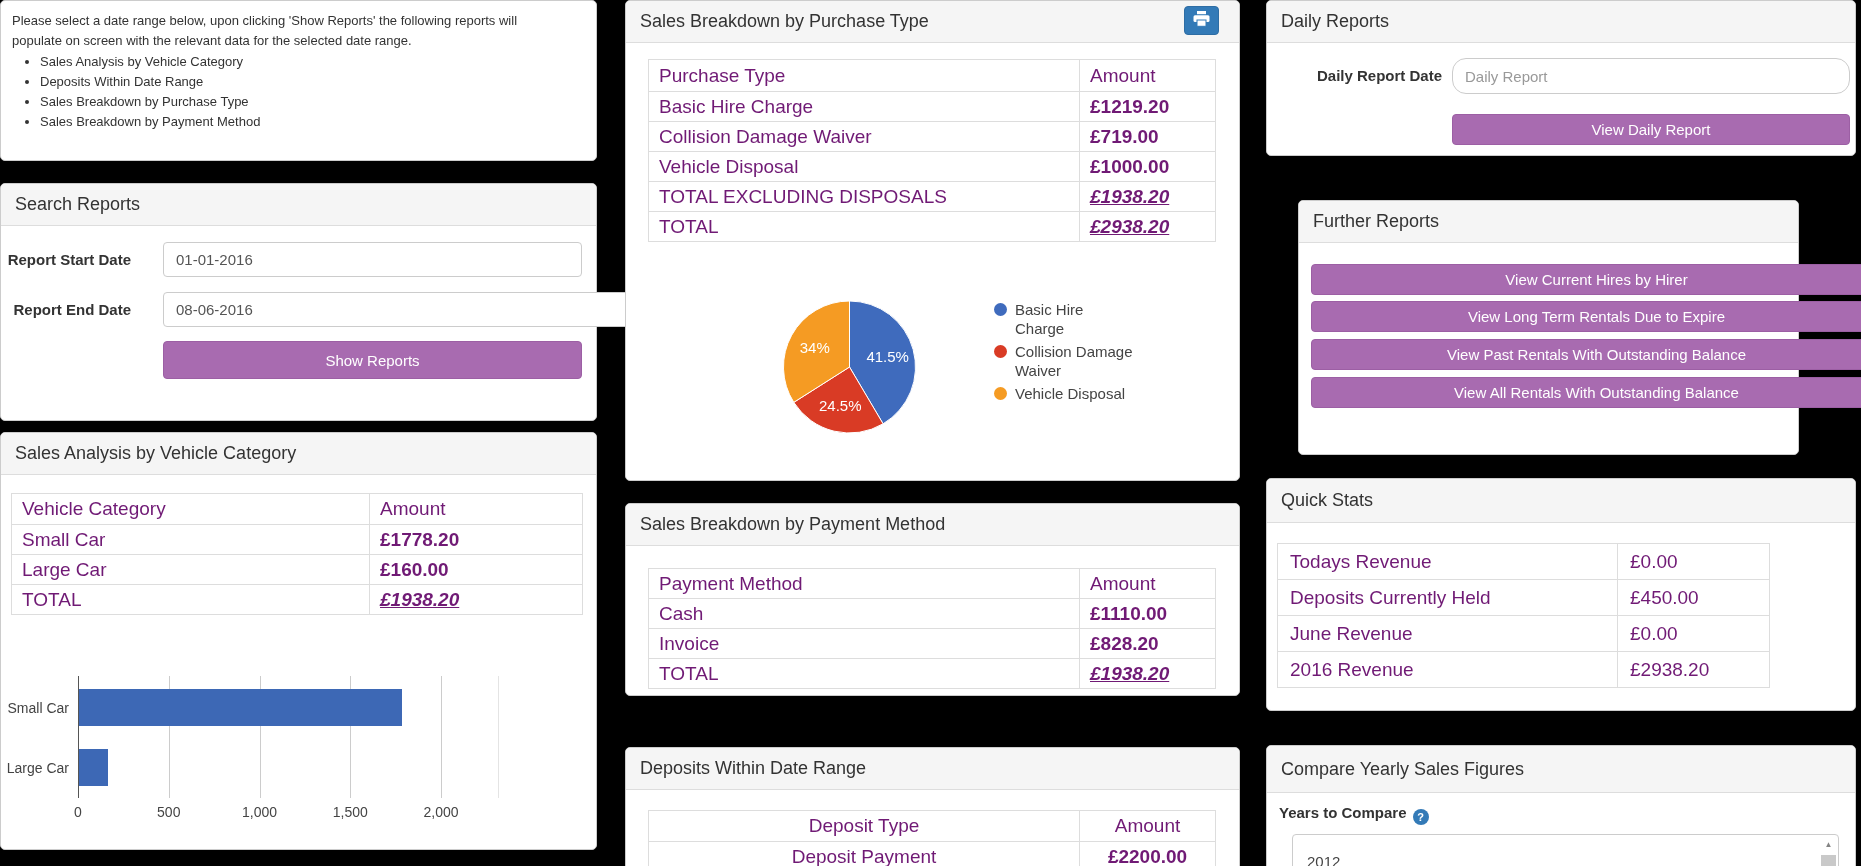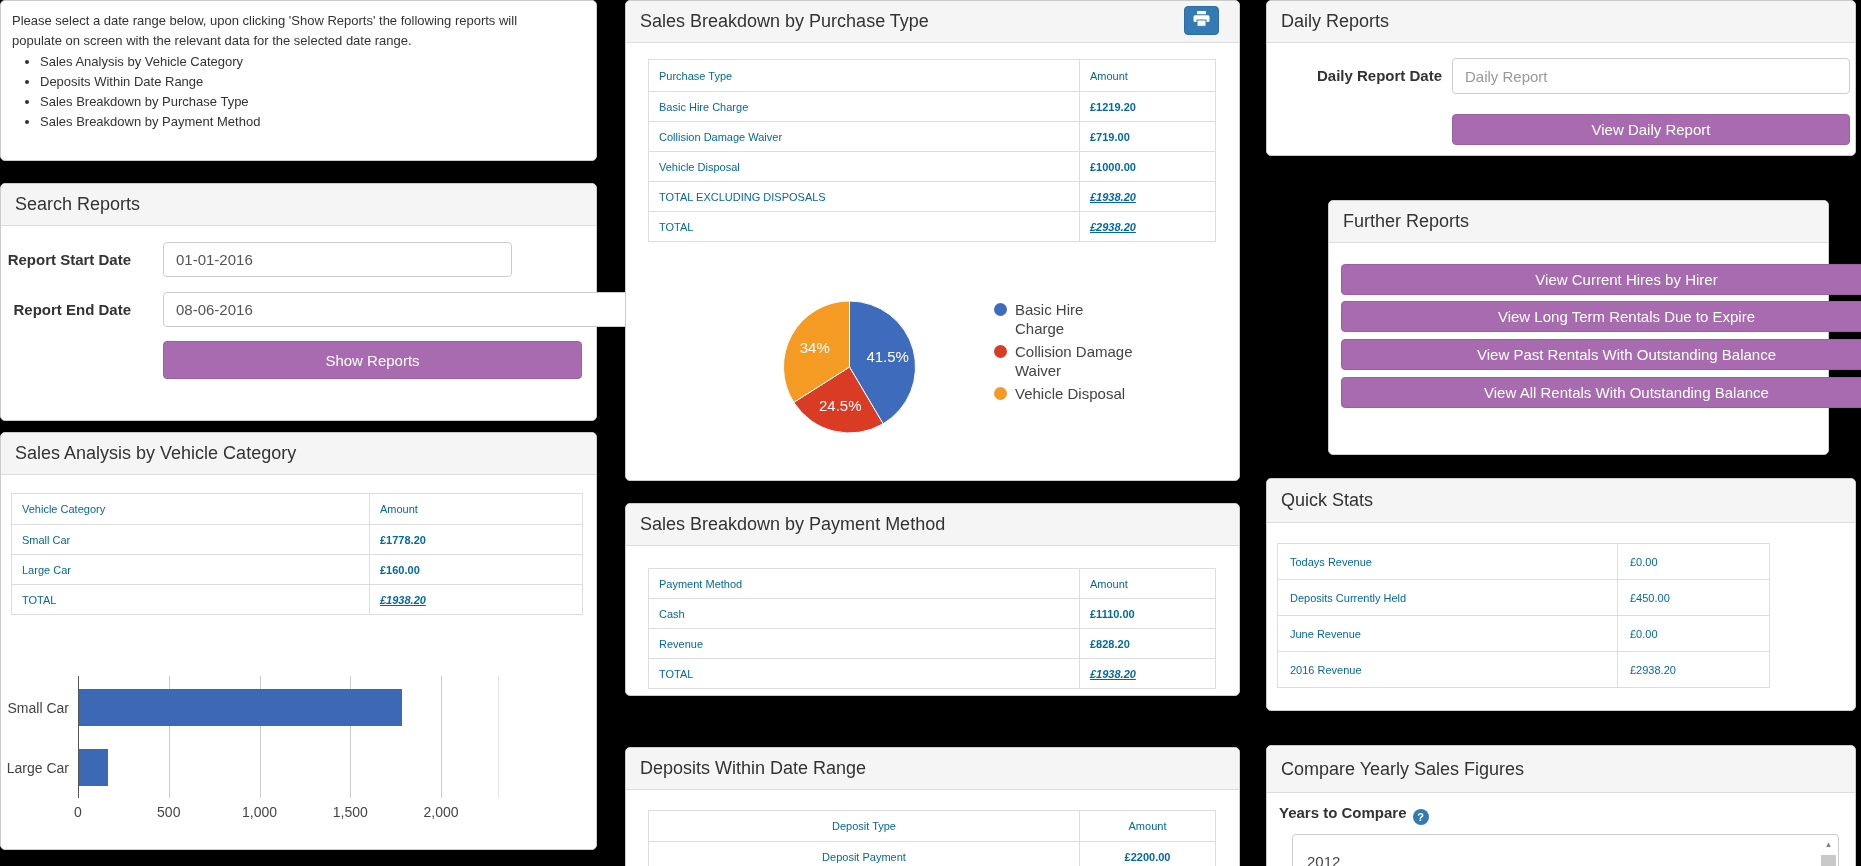--- a/index.html
+++ b/index.html
@@ -10,21 +10,21 @@
   }
   .panel { position:absolute; background:#fff; border:1px solid #ccc; border-radius:5px; }
   .ph {
     height:42px; background:#f5f5f5; border-bottom:1px solid #ddd;
     border-radius:4px 4px 0 0; display:flex; align-items:center;
     padding:0 14px; font-size:18px; color:#333;
   }
   .ph .title { flex:1; }
   
   table.tbl { border-collapse:collapse; position:absolute; background:#fff; table-layout:fixed; }
-  table.tbl td { border:1px solid #ddd; font-size:11px; color:#0369a1; padding:0 10px; vertical-align:middle; }
+  table.tbl td { border:1px solid #ddd; font-size:19px; color:#701a75; padding:0 10px; vertical-align:middle; }
   .amt { font-weight:bold; }
   .lnk { font-weight:bold; text-decoration:underline;font-style:italic; }
   
   .lbl { position:absolute; font-weight:bold; font-size:15px; color:#333; }
   input.txt {
     position:absolute; border:1px solid #ccc; border-radius:4px;
     font-family:"Liberation Sans",sans-serif; font-size:15px; color:#555; padding:0 12px; outline:none;
   }
   input.txt::placeholder { color:#999; }
   .btn-purple {
@@ -68,21 +68,21 @@
   #payment { left:625px; top:503px; width:615px; height:193px; }
   #payment-table { left:22px; top:64px; width:567px; }
   #payment-table td { height:30px; }
   
   #deposits { left:625px; top:747px; width:615px; height:150px; }
   #deposits-table { left:22px; top:62px; width:567px; }
   #deposits-table td { height:31px;text-align:center; }
   
   #daily { left:1266px; top:0; width:590px; height:156px; }
   
-  #further { left:1328px; top:200px; width:501px; height:255px; }
+  #further { left:1298px; top:200px; width:501px; height:255px; }
   
   #stats { left:1266px; top:478px; width:590px; height:233px; }
   #stats-table { left:10px; top:64px; width:492px; }
   #stats-table td { height:36px; padding:0 12px; }
   
   #compare { left:1266px; top:745px; width:590px; height:160px; }
   #compare .ph { height:47px; }
   .q-icon {
     display:inline-flex; width:16px; height:16px; border-radius:50%; background:#337ab7;
     color:#fff; font-size:11px; font-weight:bold; align-items:center; justify-content:center;
@@ -109,21 +109,21 @@
     <li>Sales Breakdown by Purchase Type</li>
     <li>Sales Breakdown by Payment Method</li>
   </ul>
 </div>
 
 <div class="panel" id="search">
   <div class="ph">
     <span class="title">Search Reports</span>
   </div>
   <div class="lbl" style="left:0;top:67px;width:130px;text-align:right;">Report Start Date</div>
-  <input class="txt" style="left: 162px; top: 58px; width: 349px; height: 35px;" value="01-01-2016">
+  <input class="txt" style="left: 162px; top: 58px; width: 419px; height: 35px;" value="01-01-2016">
   <div class="lbl" style="left:0;top:117px;width:130px;text-align:right;">Report End Date</div>
   <input class="txt" style="left: 162px; top: 108px; width: 479px; height: 35px;" value="08-06-2016">
   <div class="btn-purple" style="left:162px;top:157px;width:419px;height:38px;">Show Reports</div>
 </div>
 
 <div class="panel" id="vehicle">
   <div class="ph">
     <span class="title">Sales Analysis by Vehicle Category</span>
   </div>
   <table class="tbl" id="vehicle-table">
@@ -250,21 +250,21 @@
     <tbody>
         <tr class="hdr">
       <td>Payment Method</td>
       <td>Amount</td>
     </tr>
     <tr>
       <td>Cash</td>
       <td class="amt">£1110.00</td>
     </tr>
     <tr>
-      <td>Revenue</td>
+      <td>Invoice</td>
       <td class="amt">£828.20</td>
     </tr>
     <tr>
       <td>TOTAL</td>
       <td class="lnk">£1938.20</td>
     </tr>
   </tbody>
     </table>
 </div>
 
@@ -288,21 +288,21 @@
     </tr>
   </tbody>
     </table>
 </div>
 
 <div class="panel" id="daily">
   <div class="ph">
     <span class="title">Daily Reports</span>
   </div>
   <div class="lbl" style="left:0;top:66px;width:175px;text-align:right;">Daily Report Date</div>
-  <input class="txt" style="left: 185px; top: 57px; width: 398px; height: 36px;" placeholder="Daily Report">
+  <input class="txt" style="left: 185px; top: 57px; width: 398px; height: 36px; border-radius: 14px;" placeholder="Daily Report">
   <div class="btn-purple" style="left:185px;top:113px;width:398px;height:31px;">View Daily Report</div>
 </div>
 
 <div class="panel" id="further">
   <div class="ph">
     <span class="title">Further Reports</span>
   </div>
   <div class="btn-purple" style="left:12px;top:63px;width:571px;height:31px;">View Current Hires by Hirer</div>
   <div class="btn-purple" style="left:12px;top:100px;width:571px;height:31px;">View Long Term Rentals Due to Expire</div>
   <div class="btn-purple" style="left:12px;top:138px;width:571px;height:31px;">View Past Rentals With Outstanding Balance</div>

